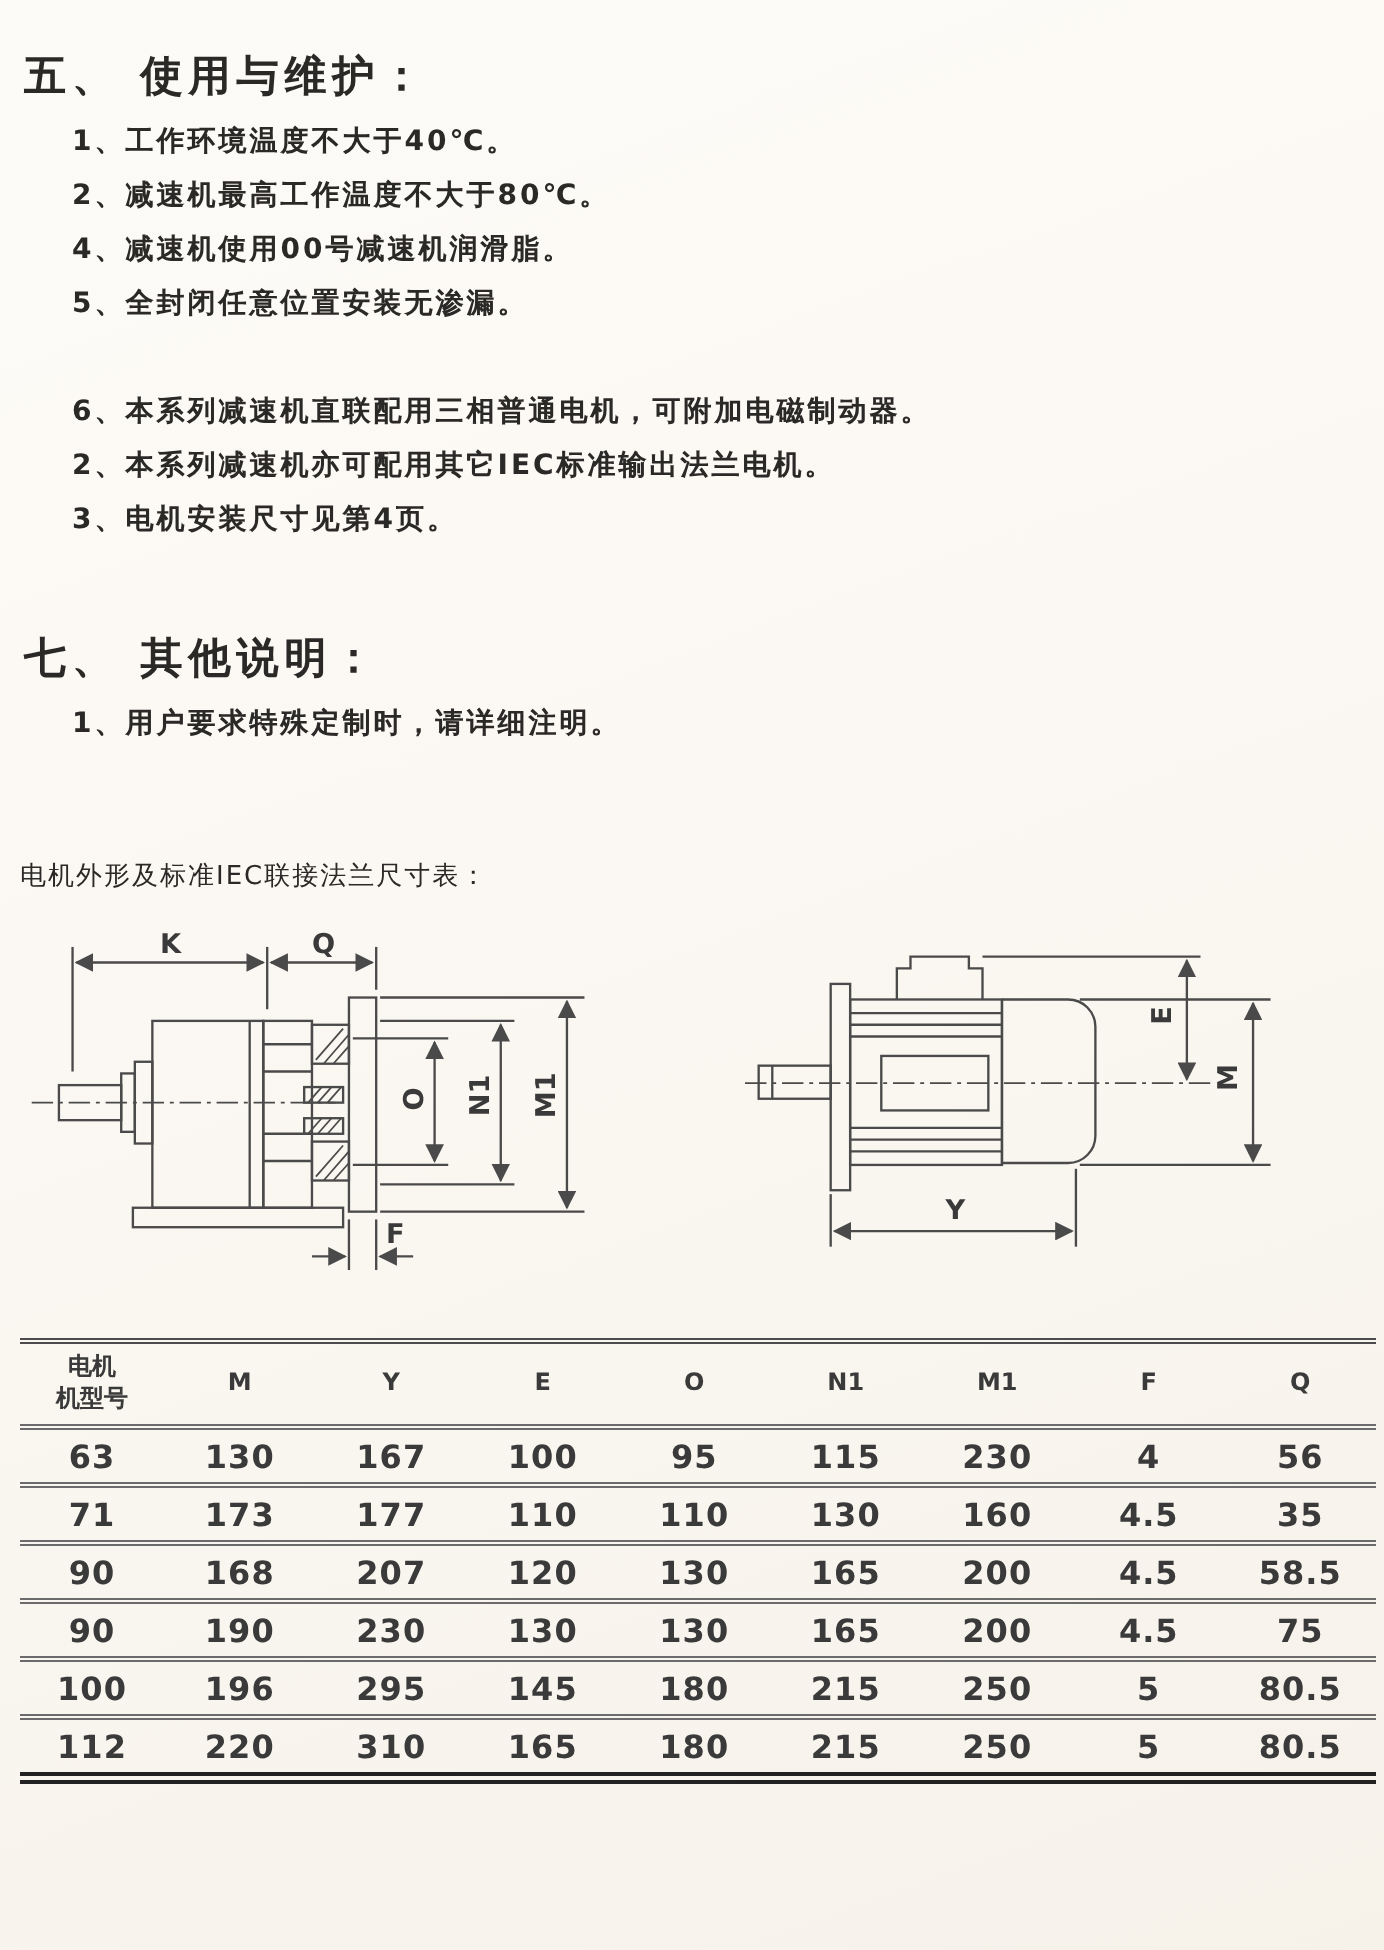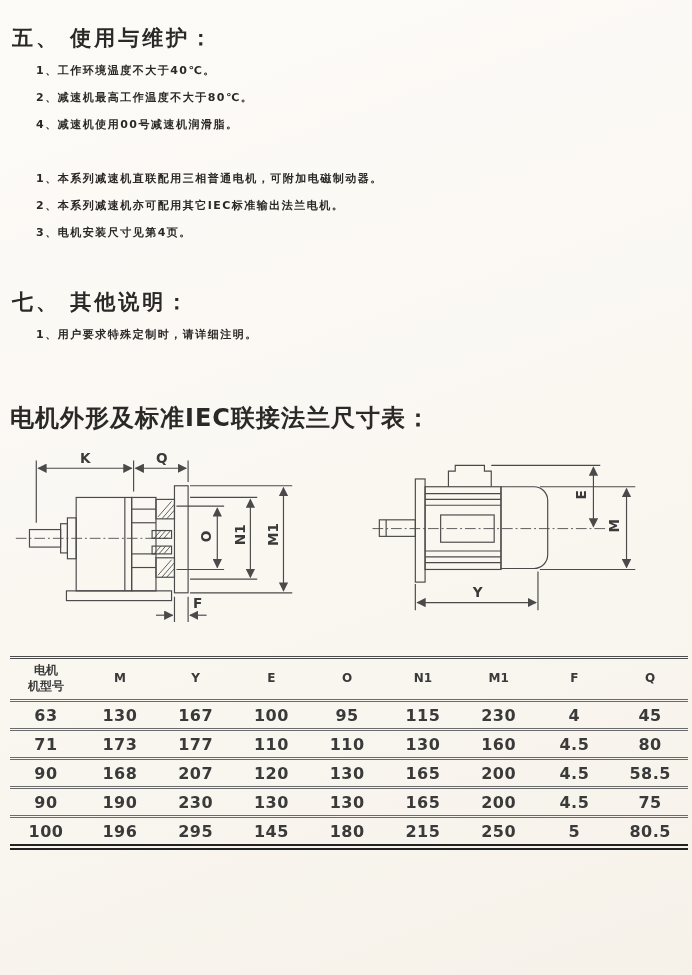--- a/index.html
+++ b/index.html
@@ -8,27 +8,27 @@
     background:linear-gradient(160deg,#fdfbf8 0%,#faf7f1 55%,#f6f2ea 100%);
     font-family:"DejaVu Sans","Liberation Sans",sans-serif;
     color:#2b2927;
   }
   .page{box-sizing:border-box;width:692px;height:733px;padding:24px 10px 0 10px;}
   .sec-title{
     font-size:21px;font-weight:700;letter-spacing:3px;margin:0 0 10px 2px;
   }
   ul.items{list-style:none;margin:0 0 0 26px;padding:0;}
   ul.items li{
-    font-size:11px;font-weight:700;letter-spacing:1.5px;
+    font-size:14px;font-weight:700;letter-spacing:1.5px;
     line-height:18px;margin-bottom:9px;white-space:nowrap;
   }
   .sec-6{margin-top:36px;}
   .sec-7{margin-top:46px;}
   .drawings-heading{
-    margin:58px 0 0 0;font-size:24px;font-weight:700;letter-spacing:1px;
+    margin:58px 0 0 0;font-size:13px;font-weight:400;letter-spacing:1px;
   }
   .diagrams{display:flex;margin-top:16px;align-items:flex-start;}
   .diagrams svg{display:block;}
   svg text{
     font-family:"DejaVu Sans","Liberation Sans",sans-serif;
     font-size:14px;font-weight:700;fill:#3a3a3a;
   }
   table.dims{
     border-collapse:collapse;table-layout:fixed;width:678px;margin:6px auto 0 auto;
     border-top:3px double #4c4c4c;border-bottom:6px double #222;
@@ -44,26 +44,27 @@
 <body>
 
 <div class="page">
 
   <div class="sec sec-5">
     <h2 class="sec-title">五、 使用与维护：</h2>
     <ul class="items">
         <li>1、工作环境温度不大于40℃。</li>
         <li>2、减速机最高工作温度不大于80℃。</li>
         <li>4、减速机使用00号减速机润滑脂。</li>
+        <li>5、全封闭任意位置安装无渗漏。</li>
       </ul>
   </div>
 
   <div class="sec sec-6">
     <ul class="items">
-        <li>1、本系列减速机直联配用三相普通电机，可附加电磁制动器。</li>
+        <li>6、本系列减速机直联配用三相普通电机，可附加电磁制动器。</li>
         <li>2、本系列减速机亦可配用其它IEC标准输出法兰电机。</li>
         <li>3、电机安装尺寸见第4页。</li>
       </ul>
   </div>
 
   <div class="sec sec-7">
     <h2 class="sec-title">七、 其他说明：</h2>
     <ul class="items">
         <li>1、用户要求特殊定制时，请详细注明。</li>
       </ul>
@@ -243,32 +244,32 @@
     <tbody id="dims-body">
         <tr>
           <td>63</td>
           <td>130</td>
           <td>167</td>
           <td>100</td>
           <td>95</td>
           <td>115</td>
           <td>230</td>
           <td>4</td>
-          <td>45</td>
+          <td>56</td>
         </tr>
         <tr>
           <td>71</td>
           <td>173</td>
           <td>177</td>
           <td>110</td>
           <td>110</td>
           <td>130</td>
           <td>160</td>
           <td>4.5</td>
-          <td>80</td>
+          <td>35</td>
         </tr>
         <tr>
           <td>90</td>
           <td>168</td>
           <td>207</td>
           <td>120</td>
           <td>130</td>
           <td>165</td>
           <td>200</td>
           <td>4.5</td>
@@ -289,16 +290,27 @@
           <td>100</td>
           <td>196</td>
           <td>295</td>
           <td>145</td>
           <td>180</td>
           <td>215</td>
           <td>250</td>
           <td>5</td>
           <td>80.5</td>
         </tr>
+        <tr>
+          <td>112</td>
+          <td>220</td>
+          <td>310</td>
+          <td>165</td>
+          <td>180</td>
+          <td>215</td>
+          <td>250</td>
+          <td>5</td>
+          <td>80.5</td>
+        </tr>
       </tbody>
   </table>
 
 </div>
 
 </body></html>

